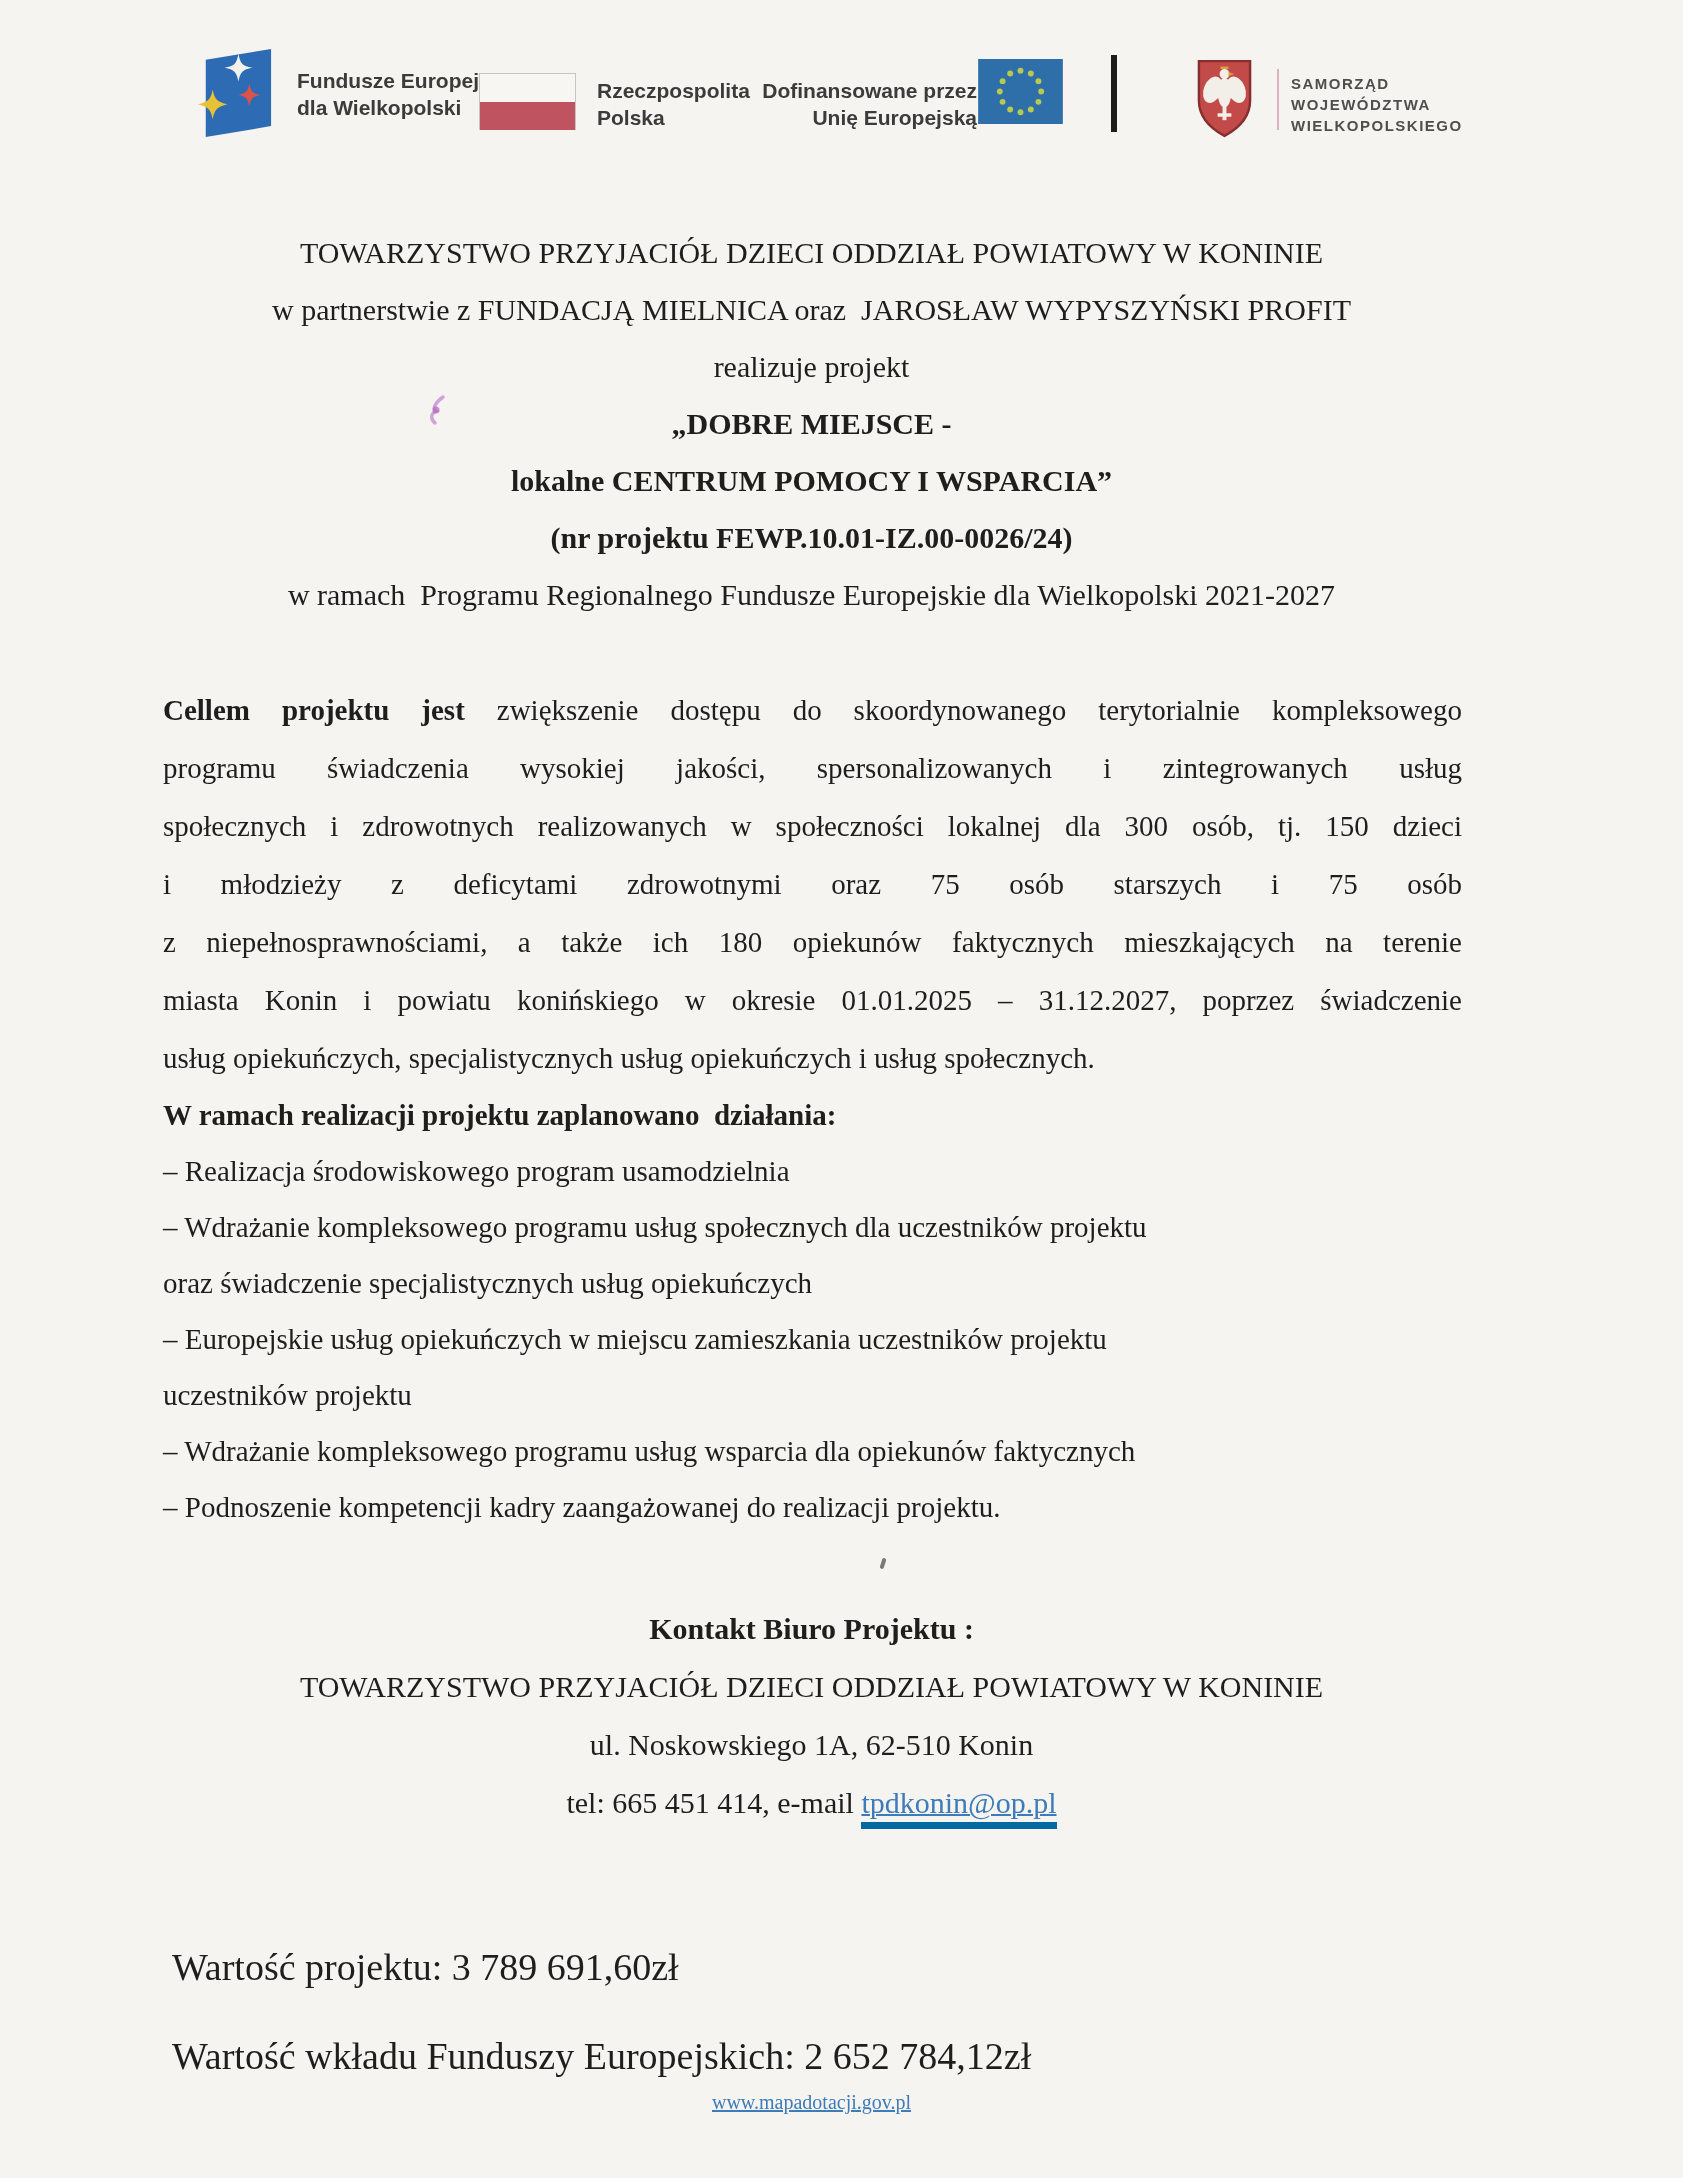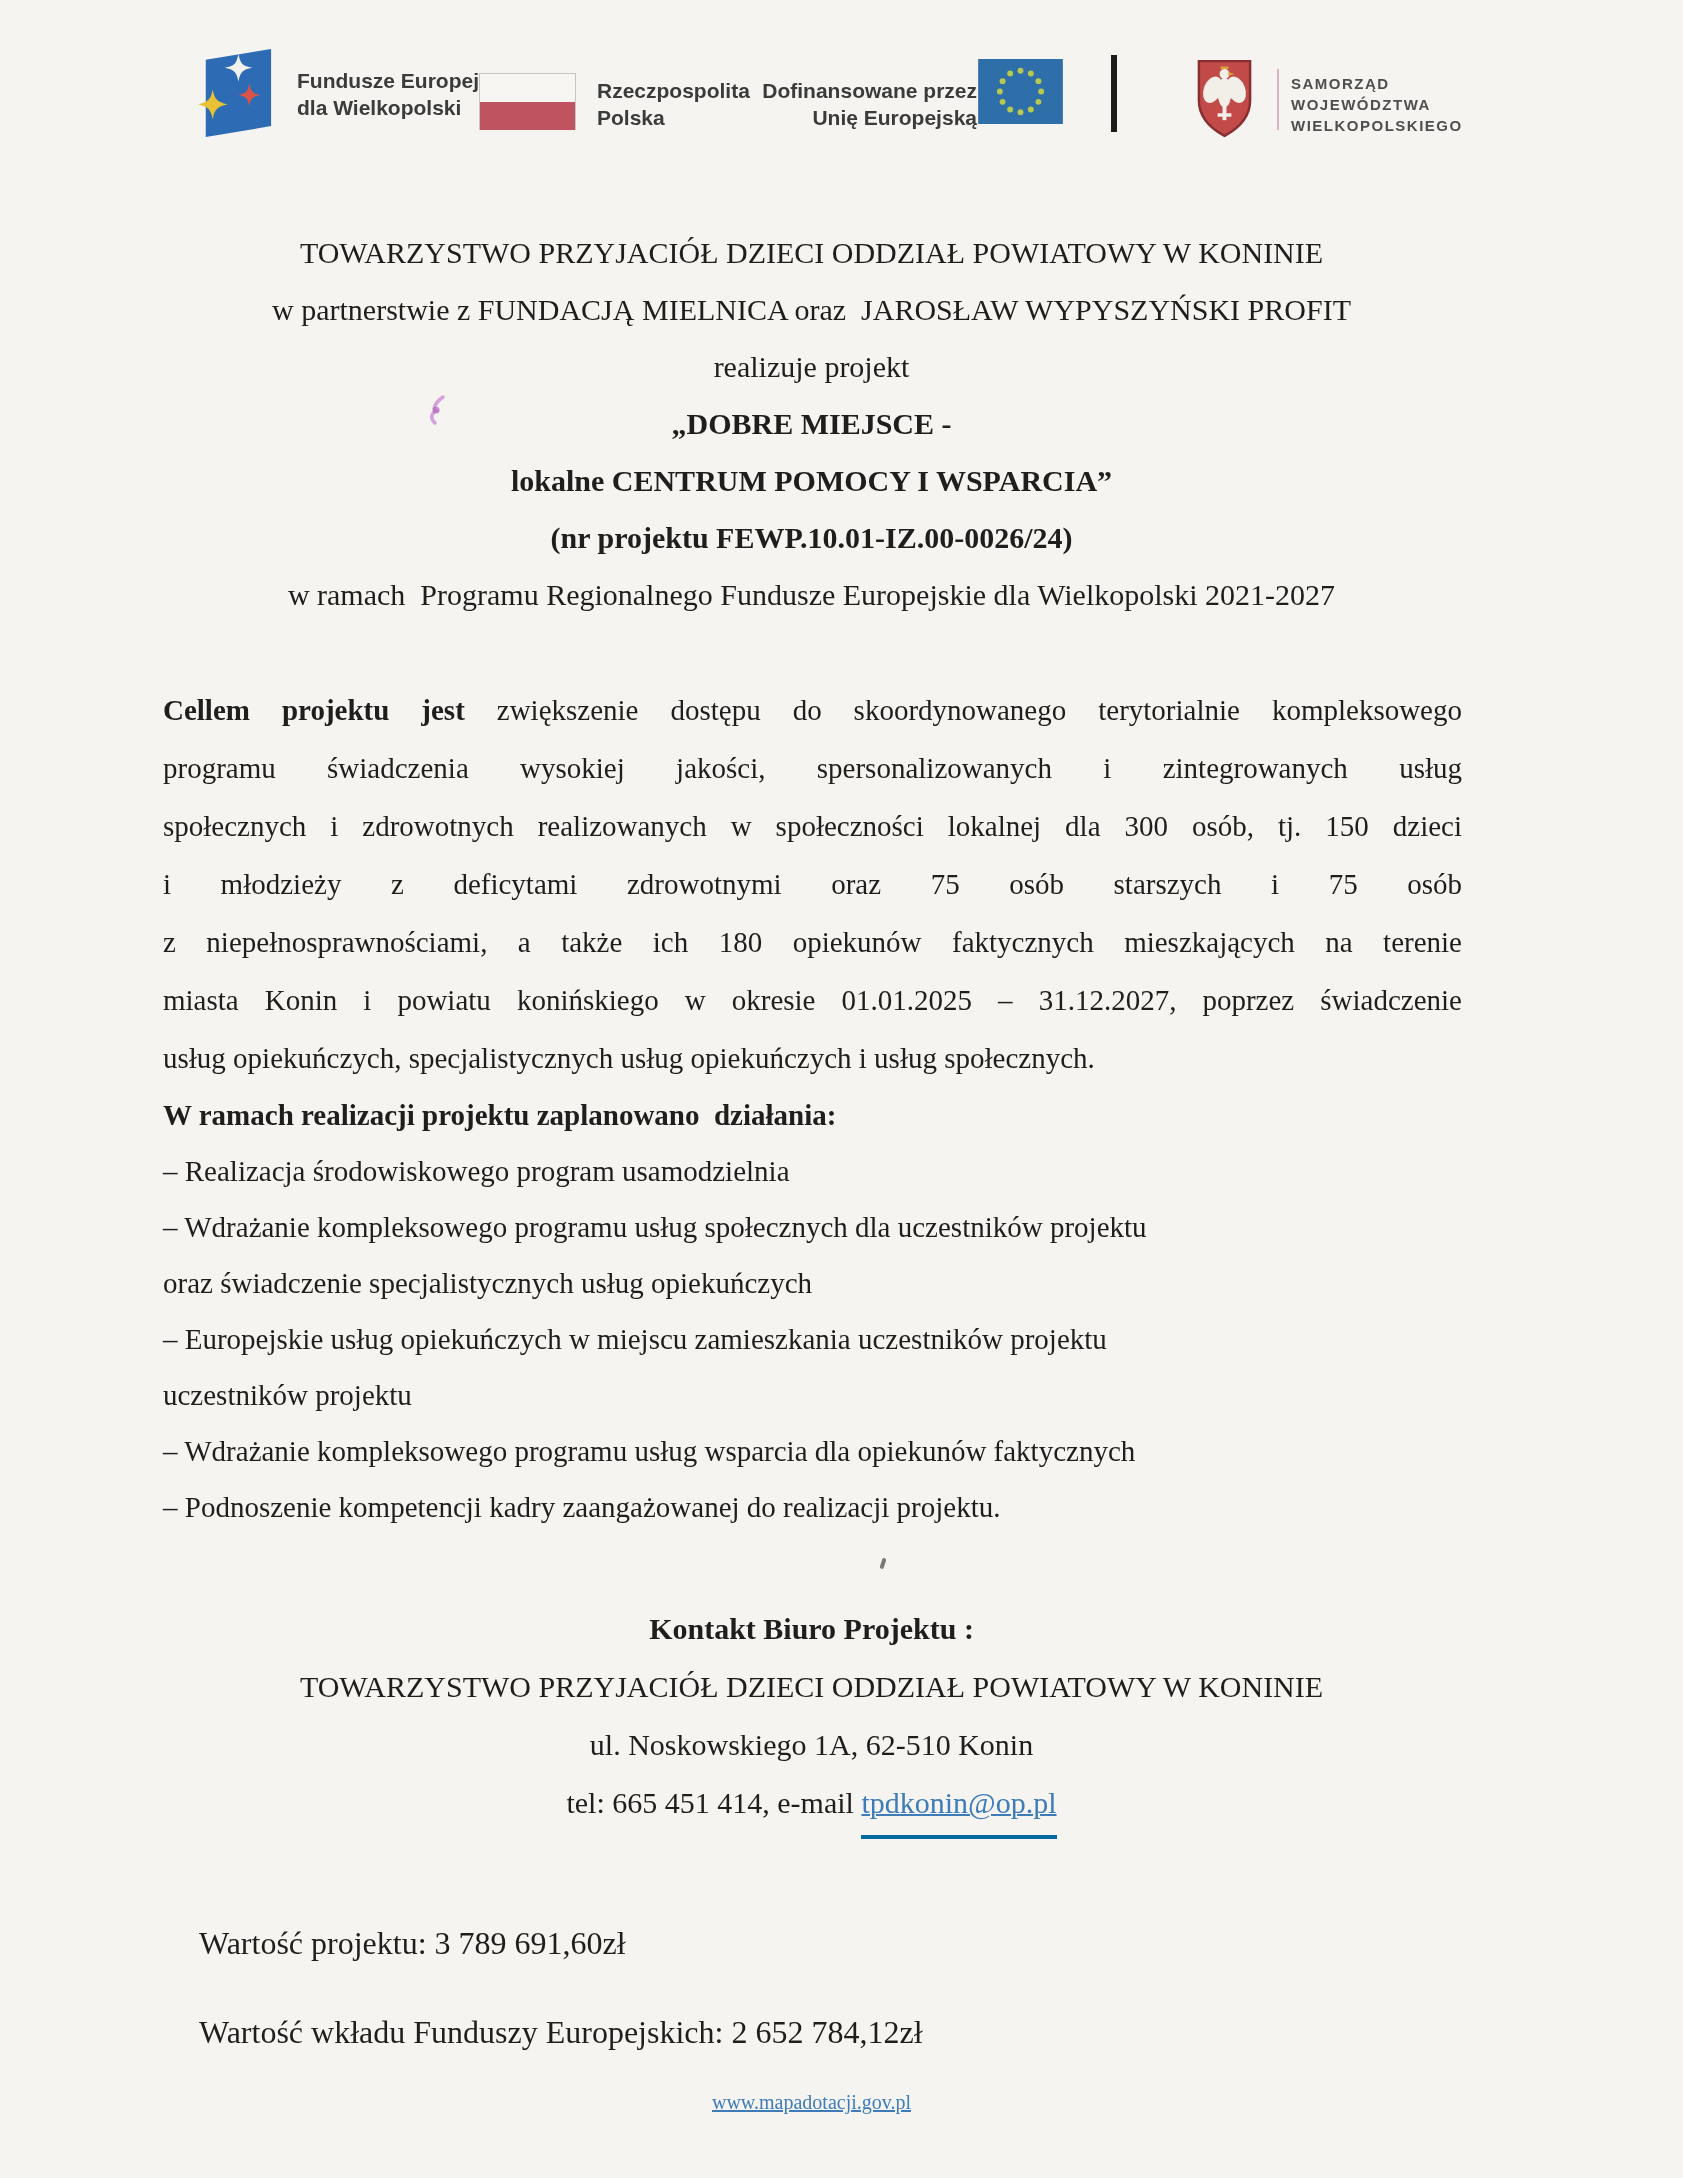--- a/index.html
+++ b/index.html
@@ -39,24 +39,24 @@
   .actions-heading { line-height:56px; font-weight:bold; white-space:pre; }
   .aline { line-height:56px; white-space:pre; }
 
   
   .contact-block { left:163px; top:1600px; width:1297px; text-align:center; font-size:30px; }
   .c-line { line-height:58px; white-space:pre; }
   .c-bold { font-weight:bold; }
   a.doc-link {
     color:#3d7cb8; text-decoration:underline; text-decoration-thickness:2px; cursor:pointer;
   }
-  a.email-link { border-bottom:4px solid #0369a1; padding-bottom:16px;margin-top:27px; }
+  a.email-link { border-bottom:7px solid #0369a1; padding-bottom:3px;margin-top:27px; }
 
   
-  .value-line { left:199px; font-size:32px; line-height:40px; white-space:pre; }
+  .value-line { left:172px; font-size:38px; line-height:40px; white-space:pre;margin-top:24px; }
   .map-line   { left:163px; top:2091px; width:1297px; text-align:center; font-size:20px; }
 
   
   .tick-mark { left:881px; top:1558px; width:4px; height:11px; background:#5a5a5a;
                border-radius:2px; transform:rotate(18deg); opacity:.8; }
 </style>
 </head>
 <body>
 
 <div class="page">

